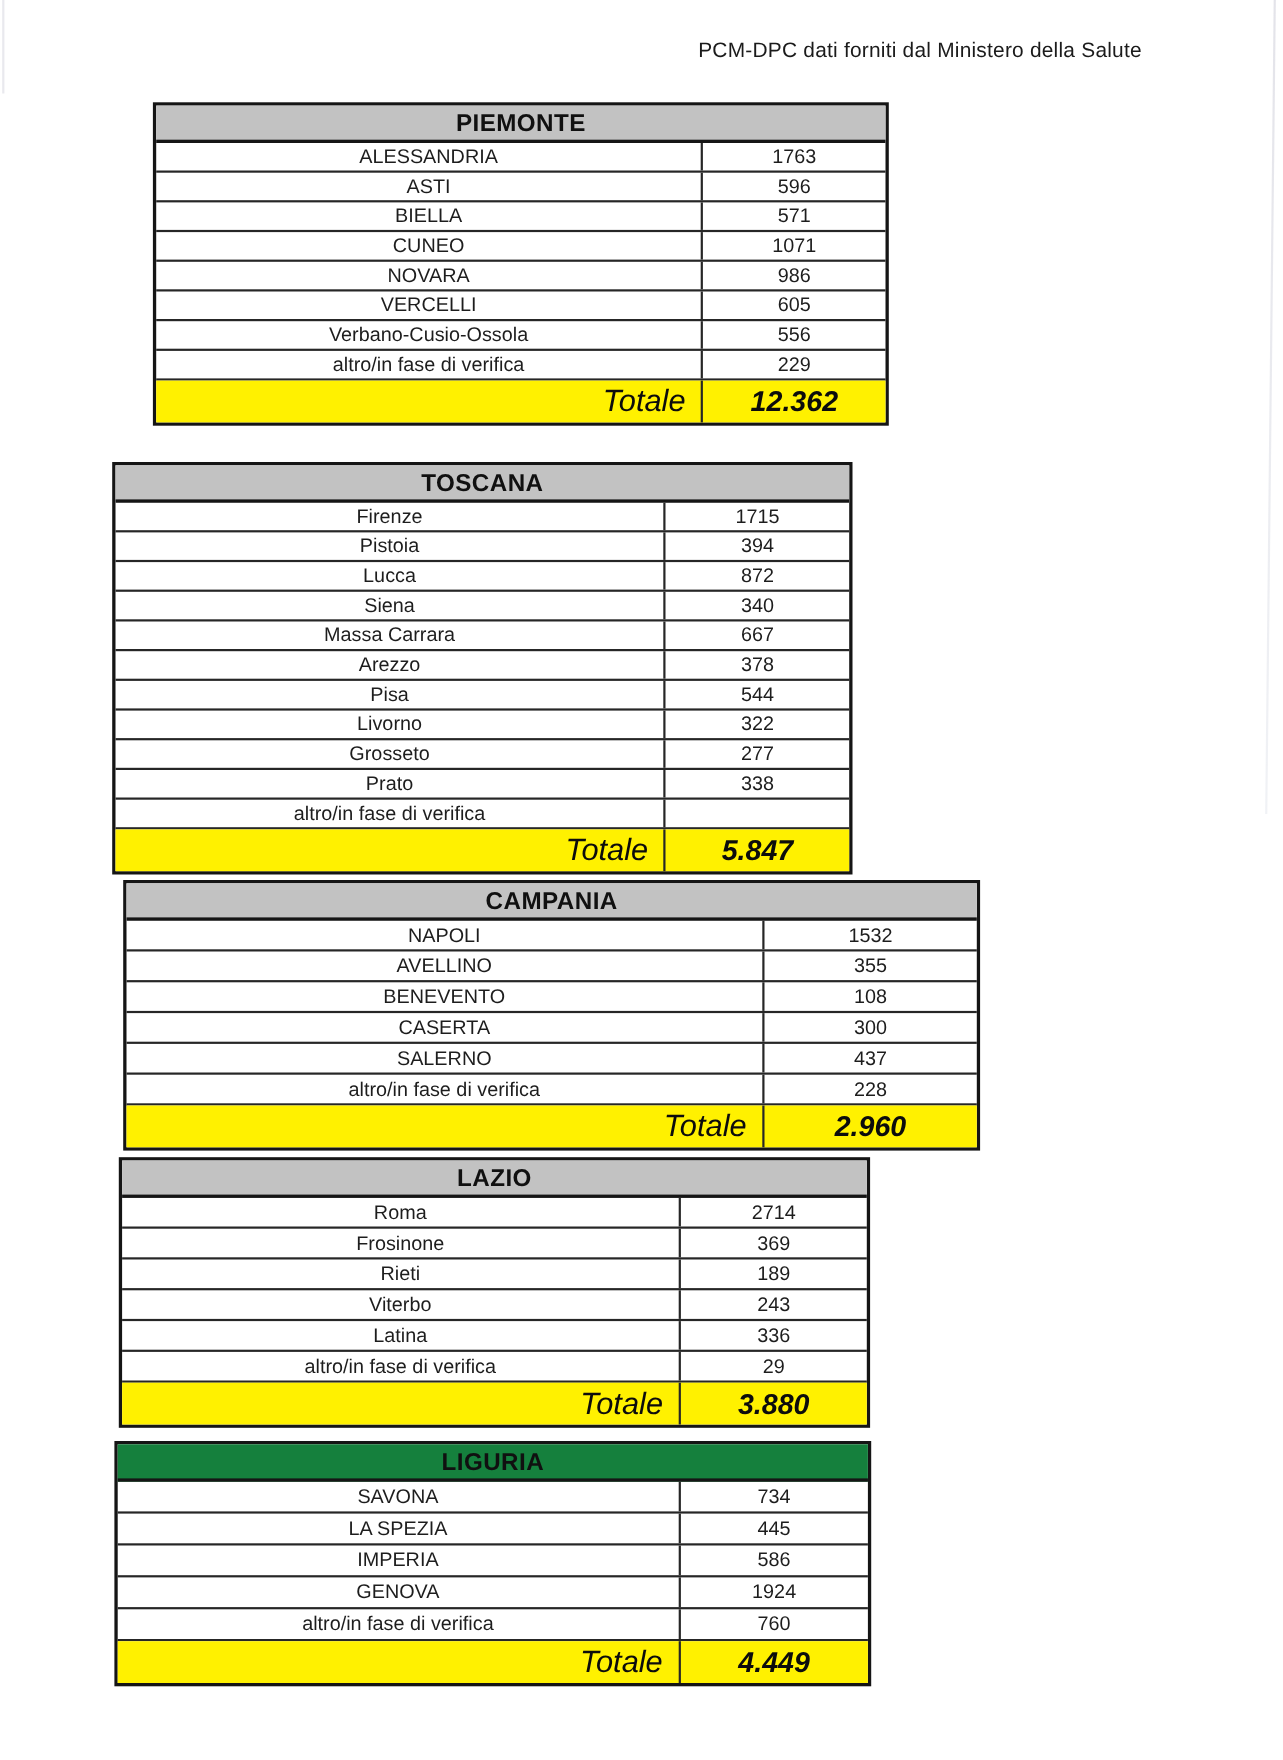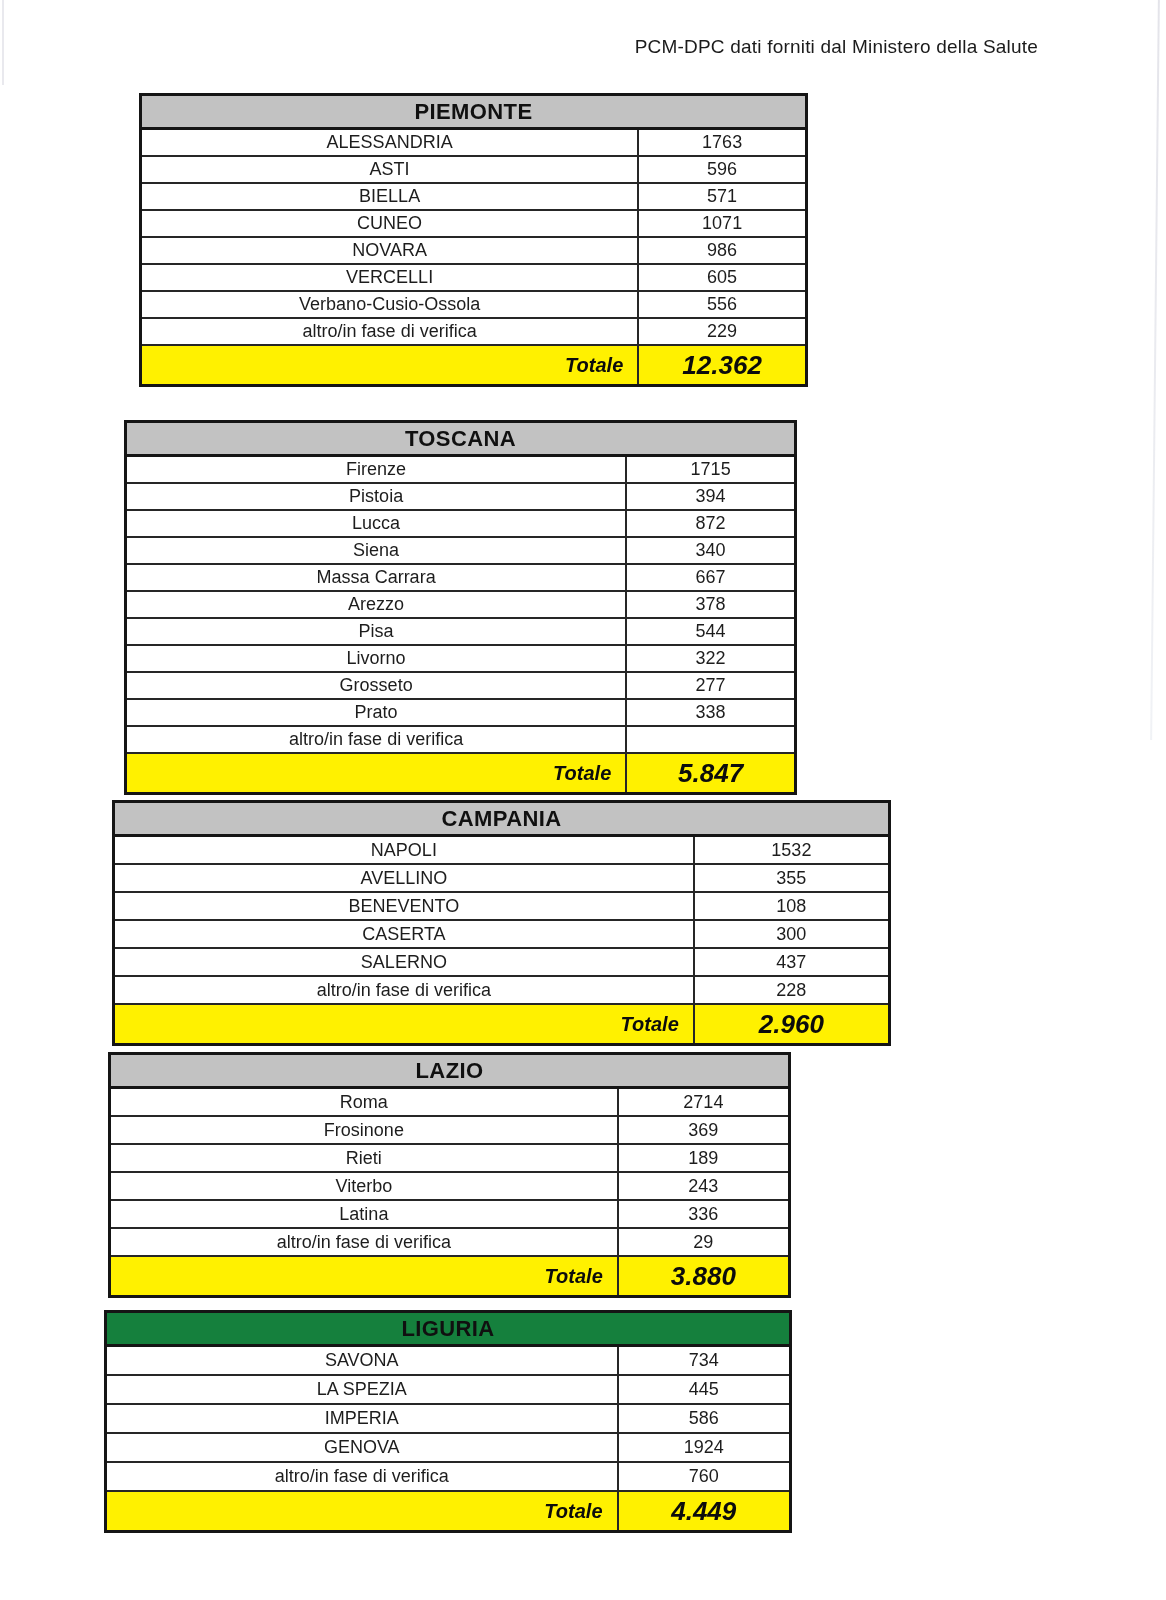--- a/index.html
+++ b/index.html
@@ -38,21 +38,21 @@
     width:2px; height:85px;
     background:#e9e9ee;
   }
 
   .tbl{
     position:absolute;
     border:3px solid #151515;
     background:#ffffff;
   }
   .t1{top:93px;  left:122px; width:669px;margin-left:17px;}
-  .t2{top:420px; left:124px; width:673px;}
+  .t2{top:420px; left:102px; width:673px;}
   .t3{top:800px; left:112px; width:779px;}
   .t4{top:1052px;left:108px; width:683px;}
   .t5{top:1310px;left:104px; width:688px;}
 
   .thead{
     height:34px;
     display:flex; align-items:center; justify-content:center;
     font-weight:700;
     font-size:22px;
     letter-spacing:0.4px;
@@ -82,23 +82,23 @@
   }
   .cval{
     width:25%;
     display:flex; align-items:center; justify-content:center;
     font-size:18px;
   }
 
   .trow.total .cname{
     justify-content:flex-end;
     padding-right:14px;
-    font-weight:700;
+    font-weight:400;
     font-style:italic;
-    font-size:20px;
+    font-size:28px;
     color:#0c0c0c;
   }
   .trow.total .cval{
     font-weight:700;
     font-style:italic;
     font-size:26px;
     color:#0c0c0c;
   }
 </style>
 </head>

